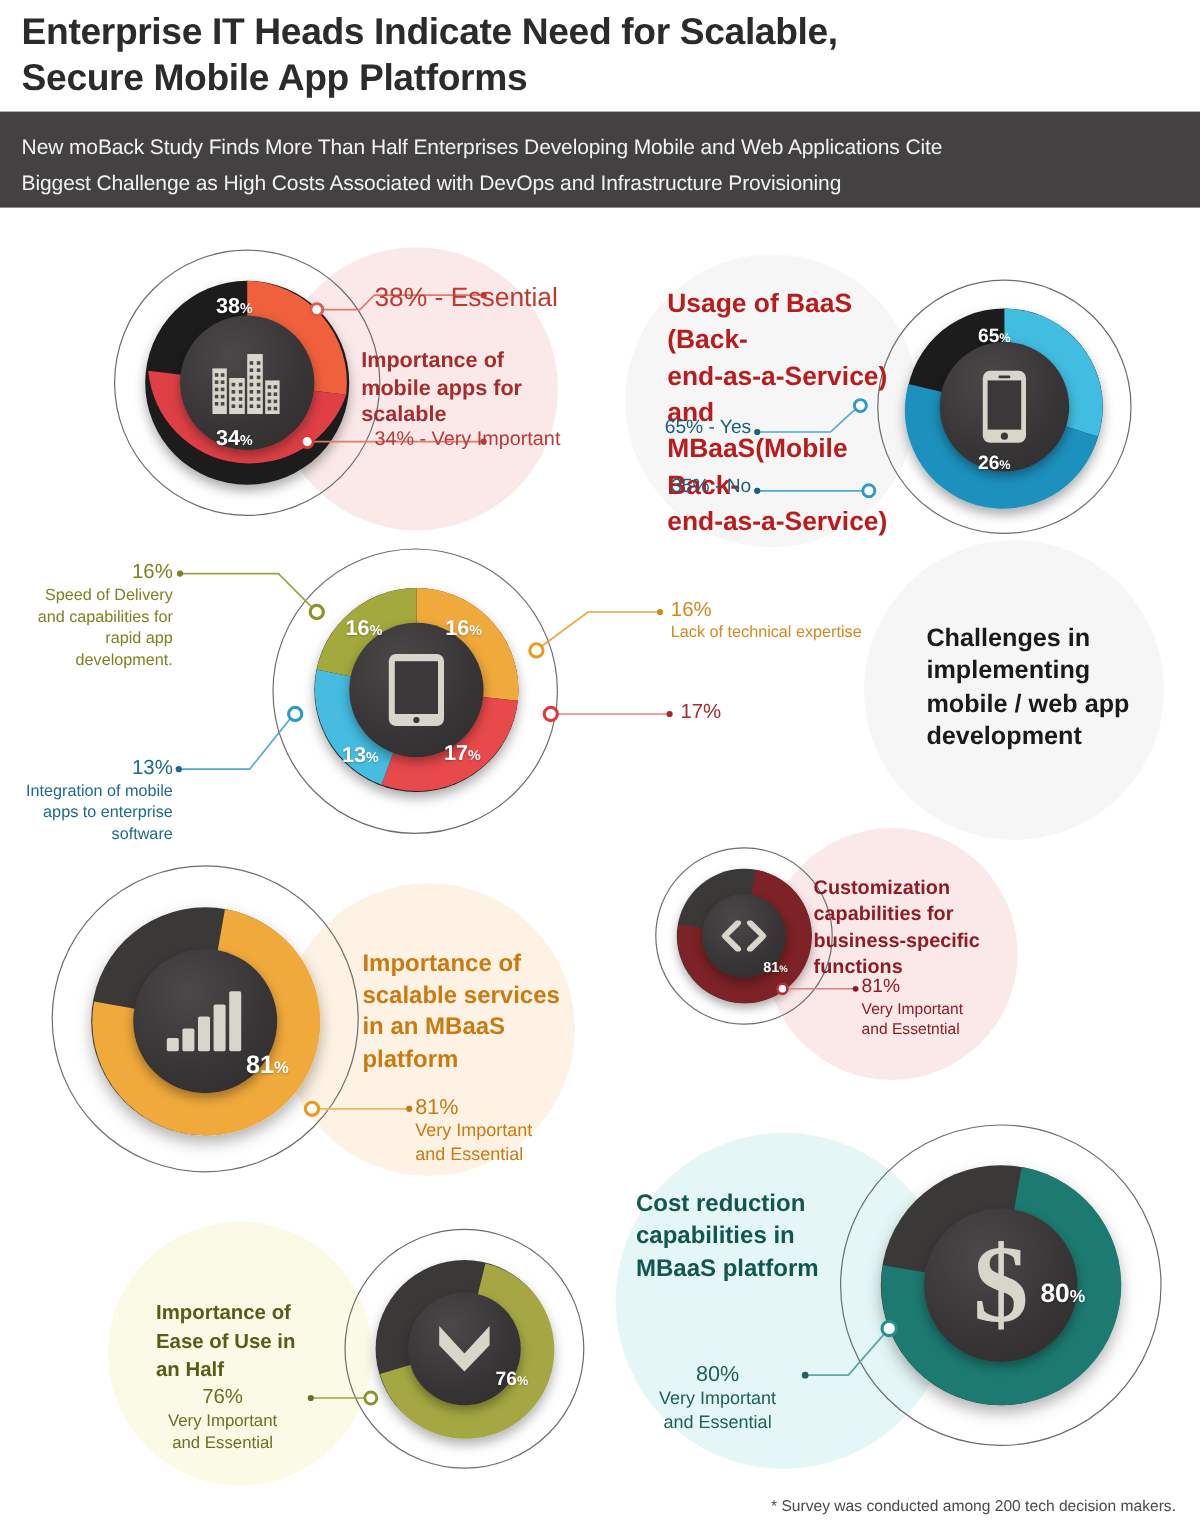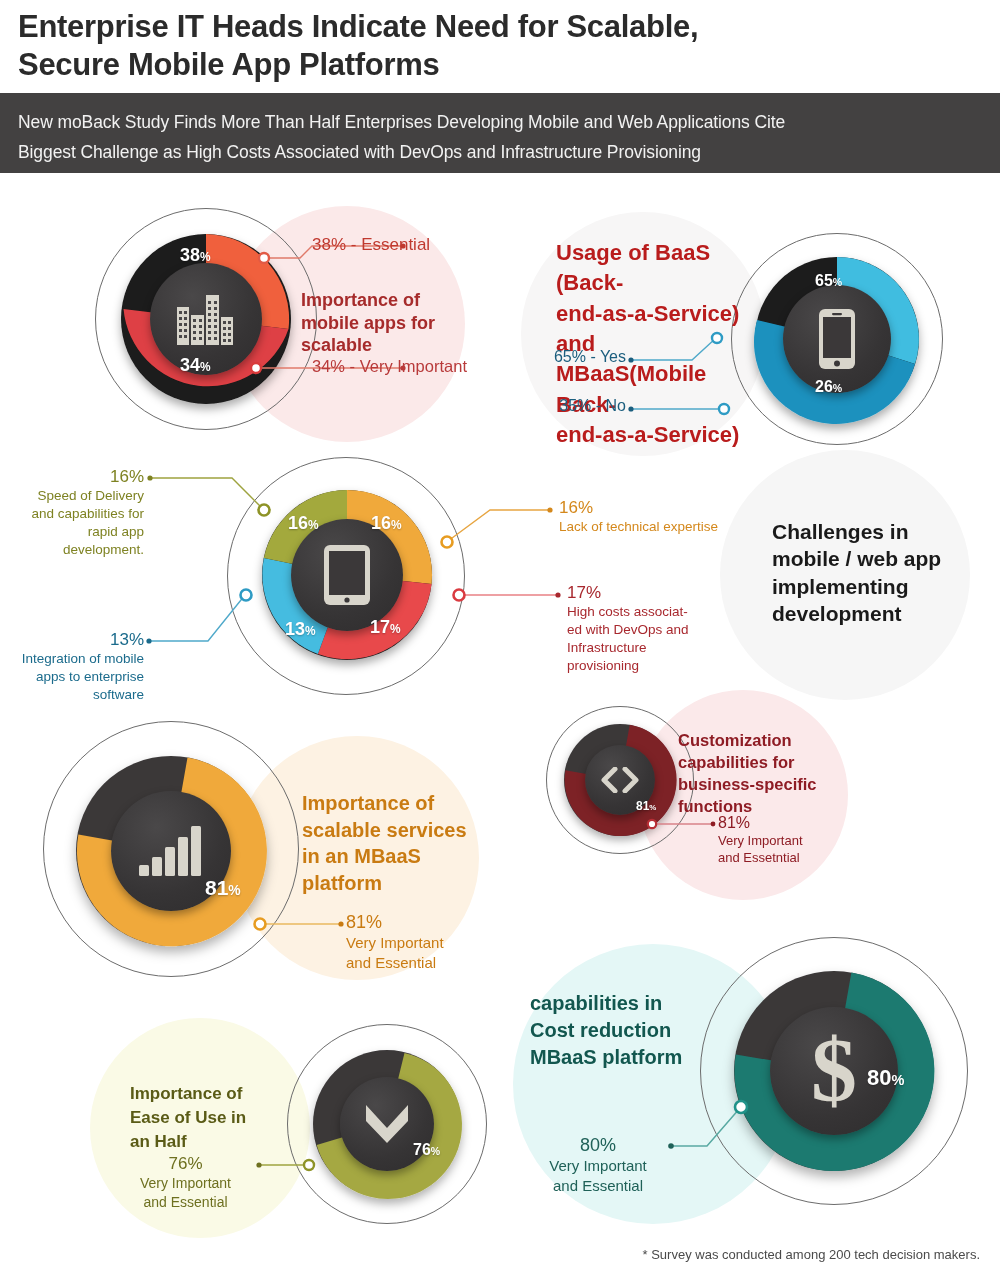--- a/index.html
+++ b/index.html
@@ -172,21 +172,21 @@
 
     <svg class="leader" style="left:0;top:0;width:420px;height:230px;">
       <polyline points="174,53 210,53 222,41 312,41" fill="none" stroke="#E07A6A" stroke-width="1.4"></polyline>
       <circle cx="174" cy="53" r="5" fill="#fff" stroke="#E25A45" stroke-width="2.4"></circle>
       <circle cx="313" cy="41" r="2.6" fill="#C0392F"></circle>
       <polyline points="166,163 312,163" fill="none" stroke="#E07A6A" stroke-width="1.4"></polyline>
       <circle cx="166" cy="163" r="5" fill="#fff" stroke="#D93A3A" stroke-width="2.4"></circle>
       <circle cx="313" cy="163" r="2.6" fill="#B83A3A"></circle>
     </svg>
 
-    <div class="callout co-num" style="left:222px;top:30px;color:#C0392F;font-size:17px;">38% - Essential</div>
+    <div class="callout co-num" style="left:222px;top:30px;color:#C0392F;font-size:22px;">38% - Essential</div>
     <div class="callout co-num" style="left:222px;top:152px;color:#B83A3A;font-size:16.5px;">34% - Very Important</div>
 
     <div class="heading" style="left:211px;top:84px;width:180px;font-size:18px;color:#A62B2B;">Importance of mobile apps for scalable</div>
   </div>
 
   <div class="group" style="left:540px;top:230px;width:420px;height:215px;">
 
     <div class="ring-outline" style="left:191px;top:3px;width:212px;height:212px;"></div>
 
     <div class="donut" style="left:213px;top:25px;width:168px;height:168px;">
@@ -310,35 +310,31 @@
       <div class="co-sub wrap" style="white-space:normal;">Speed of Delivery and capabilities for rapid app development.</div>
     </div>
 
     <div class="callout" style="left:539px;top:43px;color:#D4881C;">
       <div class="co-num">16%</div>
       <div class="co-sub">Lack of technical expertise</div>
     </div>
 
     <div class="callout" style="left:547px;top:128px;width:140px;color:#A8282E;">
       <div class="co-num">17%</div>
-      <div class="co-sub" style="white-space:pre-line;">High costs associat-
-ed with DevOps and
-Infrastructure
- provisioning</div>
     </div>
 
     <div class="callout" style="left:0px;top:175px;width:124px;text-align:right;color:#1B6B8C;">
       <div class="co-num">13%</div>
       <div class="co-sub wrap" style="white-space:normal;">Integration of mobile apps to enterprise software</div>
     </div>
 
     <div class="heading" style="left:752px;top:63px;width:200px;font-size:21px;color:#1A1A1A;line-height:1.3;">
       <div>Challenges in</div>
+      <div>implementing</div>
       <div>mobile / web app</div>
-      <div>implementing</div>
       <div>development</div>
     </div>
   </div>
 
   <div class="group" style="left:40px;top:718px;width:480px;height:262px;">
 
     <div class="ring-outline" style="left:3px;top:3px;width:256px;height:256px;"></div>
 
     <div class="donut" style="left:34px;top:36px;width:194px;height:194px;">
       <svg width="194" height="194" viewBox="0 0 194 194">
@@ -468,22 +464,22 @@
       <span>80</span><span class="pct">%</span>
     </div>
 
     <svg class="leader" style="left:0;top:0;width:470px;height:270px;">
       <polyline points="230,173 197,211 162,211" fill="none" stroke="#58A9A2" stroke-width="1.5"></polyline>
       <circle cx="231" cy="172" r="6" fill="#fff" stroke="#209289" stroke-width="2.6"></circle>
       <circle cx="161" cy="211" r="2.8" fill="#1F6158"></circle>
     </svg>
 
     <div class="heading" style="left:20px;top:55px;width:190px;font-size:20px;color:#12574F;line-height:1.35;">
+      <div>Cost reduction</div>
       <div>capabilities in</div>
-      <div>Cost reduction</div>
       <div>MBaaS platform</div>
     </div>
 
     <div class="callout" style="left:20px;top:200px;width:136px;text-align:center;color:#1F6158;">
       <div class="co-num" style="font-size:18px;">80%</div>
       <div class="co-sub" style="white-space:pre-line;font-size:15px;">Very Important
 and Essential</div>
     </div>
   </div>
 

